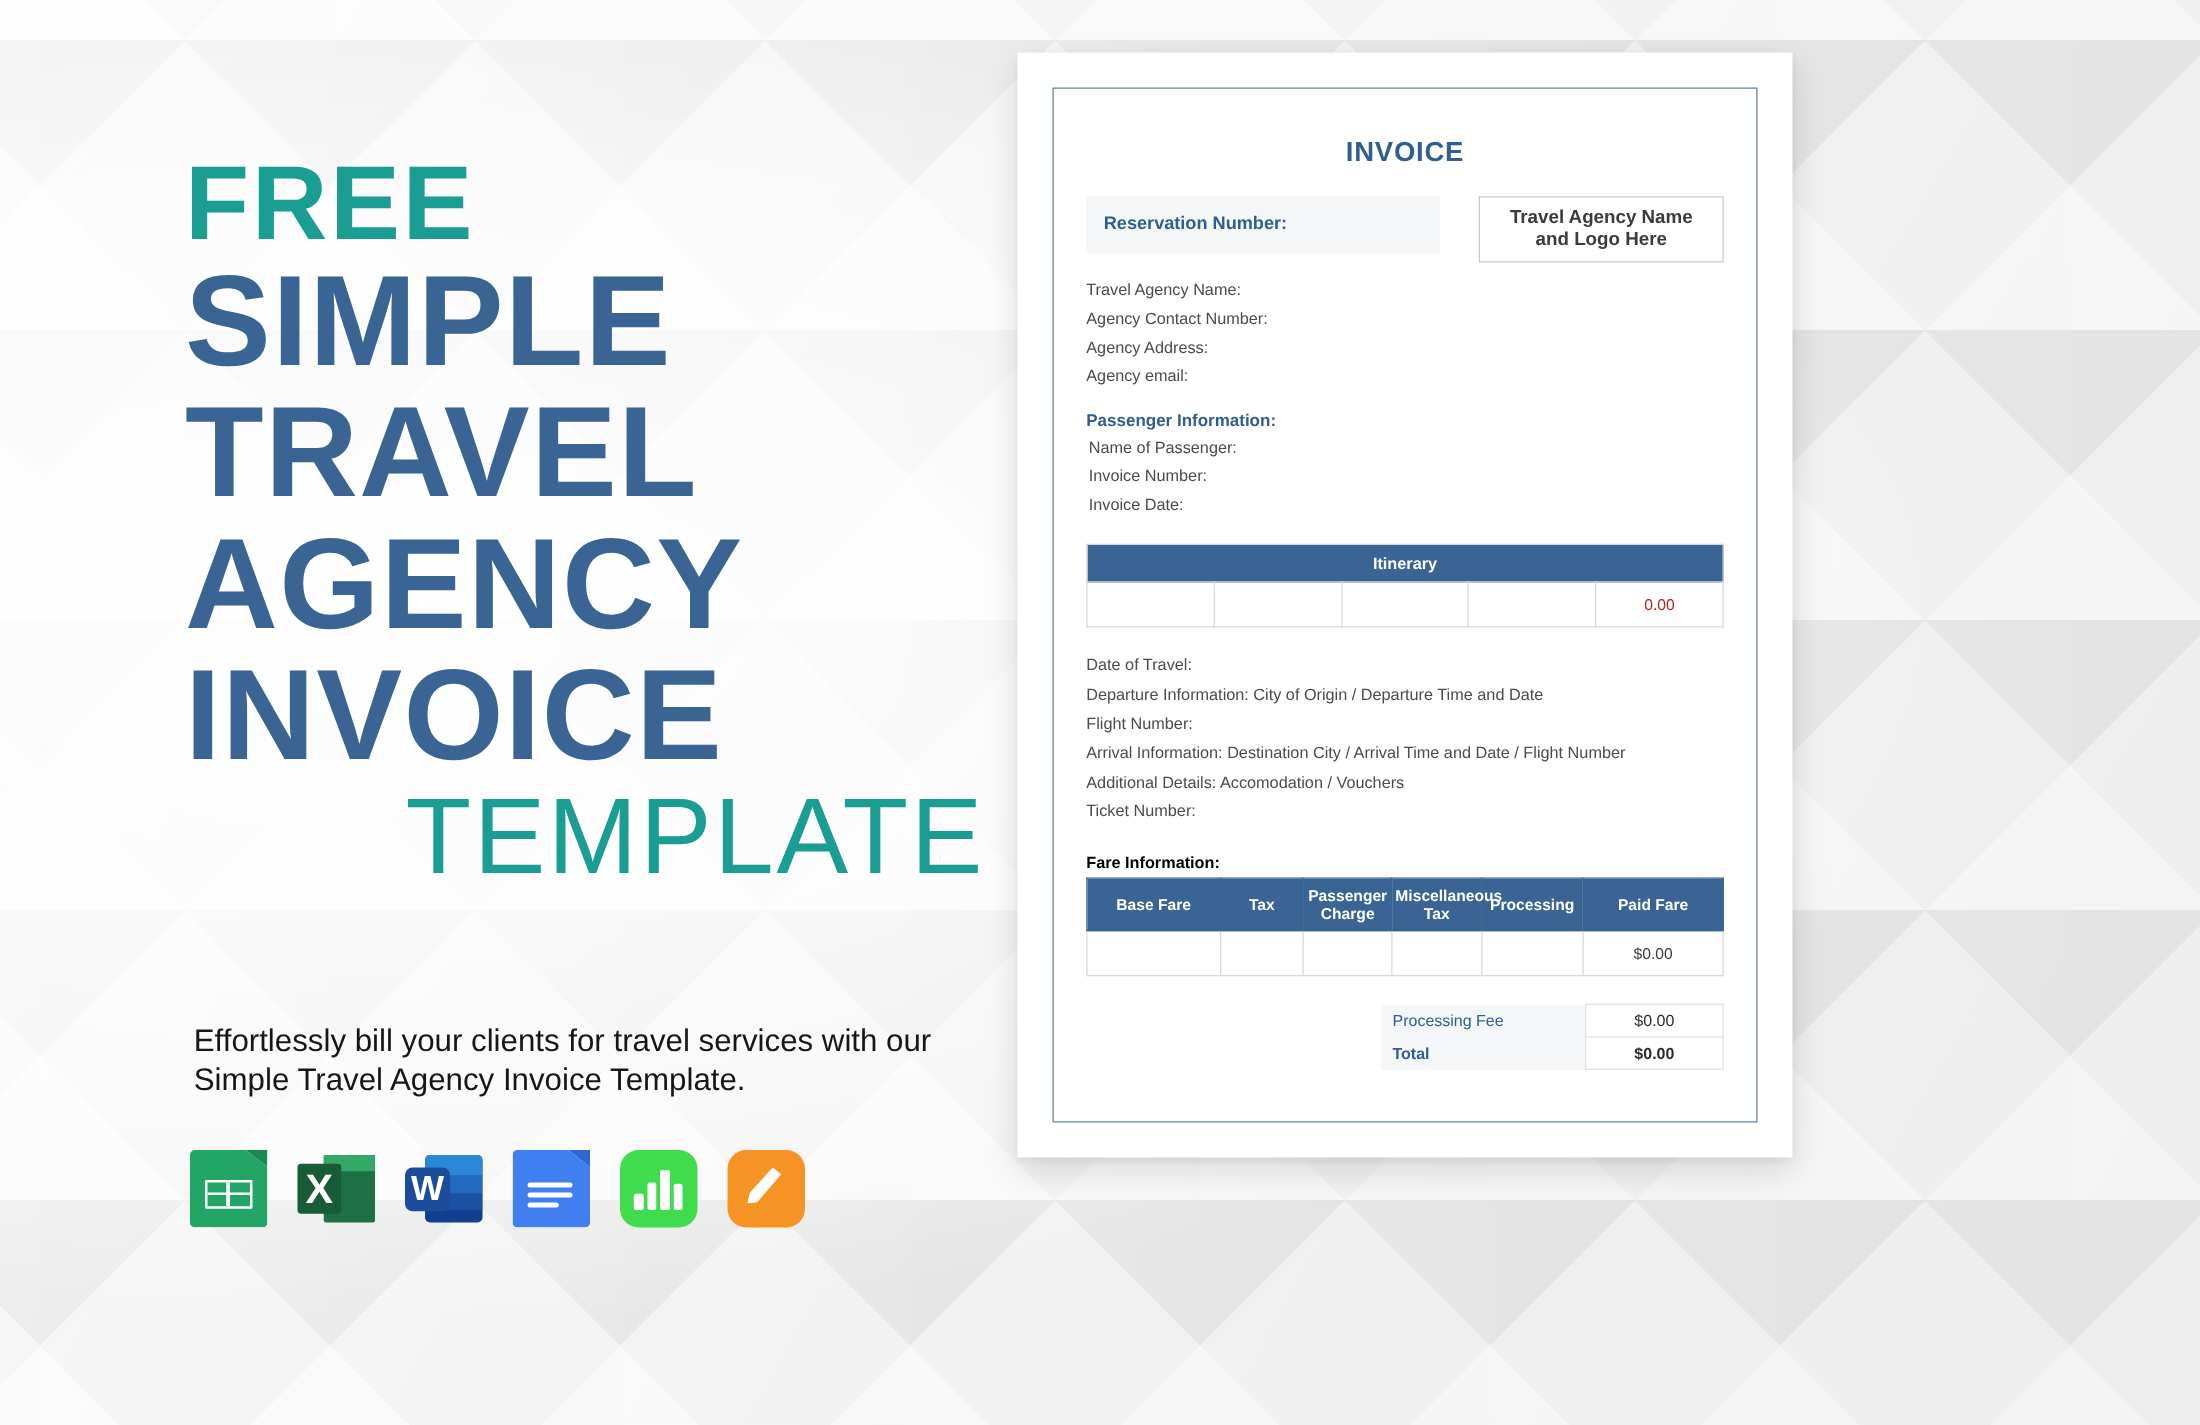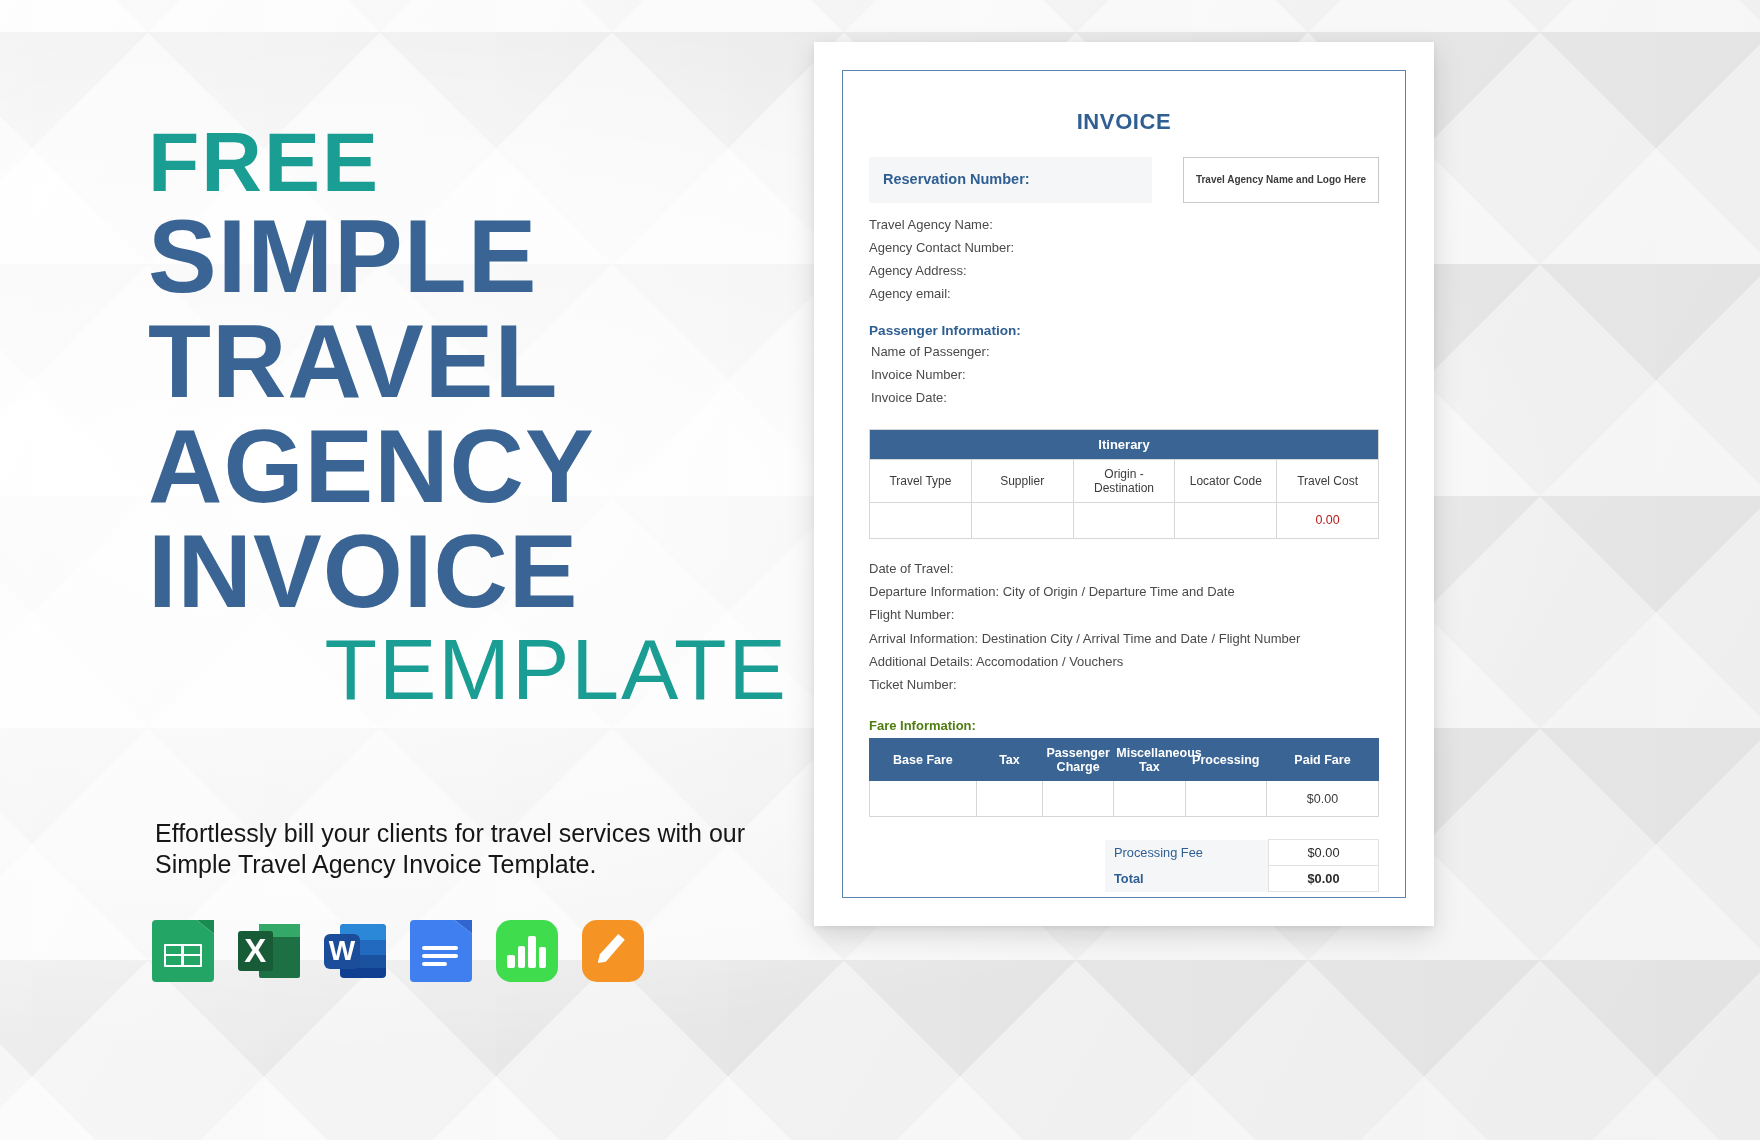--- a/index.html
+++ b/index.html
@@ -176,21 +176,21 @@
     min-height: 46px;
   }
   #res-label { color: #2e5e92; font-weight: 700; font-size: 14.5px; }
   #logo-box {
     margin-left: auto;
     width: 196px;
     min-height: 46px;
     border: 1px solid #c9c9c9;
     display: flex; align-items: center; justify-content: center;
     text-align: center;
-    font-size: 10px;
+    font-size: 15px;
     font-weight: 700;
     color: #3b3b3b;
     padding: 7px 9px;
     line-height: 1.22;
   }
 
   .field-line { font-size: 13px; color: #4a4a4a; line-height: 1.78; }
   #agency-fields { margin-top: 10px; }
   .sect-head { color: #2e5e92; font-weight: 700; font-size: 13.6px; margin-top: 17px; margin-bottom: 2px; }
   #pax-fields .field-line { padding-left: 2px; }
@@ -216,21 +216,21 @@
     font-size: 12px;
     color: #3c3c3c;
     padding: 7px 3px;
     background: #fff;
   }
   .data-row td { height: 36px; font-size: 12.5px; color: #b91c1c; text-align: center; vertical-align: middle; }
 
   #travel-details { margin-top: 18px; }
   #travel-details .field-line { font-size: 13px; line-height: 1.79; color: #4a4a4a; }
 
-  #fare-head { font-weight: 700; font-size: 13px; color: #4d7c0f; margin-top: 22px; margin-bottom: 5px; }
+  #fare-head { font-weight: 700; font-size: 13px; color: #000000; margin-top: 22px; margin-bottom: 5px; }
   table.fare-table { width: 100%; border-collapse: collapse; table-layout: fixed; }
   table.fare-table th {
     background: #3a6494; color: #fff; font-size: 12.5px; font-weight: 700;
     padding: 0 2px; border: 1px solid #3a6494; line-height: 1.12; height: 42px;
     vertical-align: middle;
   }
   table.fare-table td { border: 1px solid #d7d7d7; height: 36px; text-align: center; font-size: 12.5px; color: #3c3c3c; }
 
   #totals-wrap { display: flex; justify-content: flex-end; margin-top: 22px; }
   table.totals { border-collapse: collapse; width: 274px; table-layout: fixed; }
@@ -334,27 +334,20 @@
     <div id="pax-fields">
       <div class="field-line">Name of Passenger:</div>
       <div class="field-line">Invoice Number:</div>
       <div class="field-line">Invoice Date:</div>
     </div>
 
     <table class="grid-table">
       <tbody>
         <tr class="band-head">
           <td colspan="5">Itinerary</td>
-        </tr>
-        <tr class="col-head">
-          <td style="width:24%">Travel Type</td>
-          <td style="width:14%">Supplier</td>
-          <td style="width:26%">Origin - Destination</td>
-          <td style="width:16%">Locator Code</td>
-          <td style="width:20%">Travel Cost</td>
         </tr>
         <tr class="data-row">
           <td></td>
           <td></td>
           <td></td>
           <td></td>
           <td>0.00</td>
         </tr>
       </tbody>
     </table>

